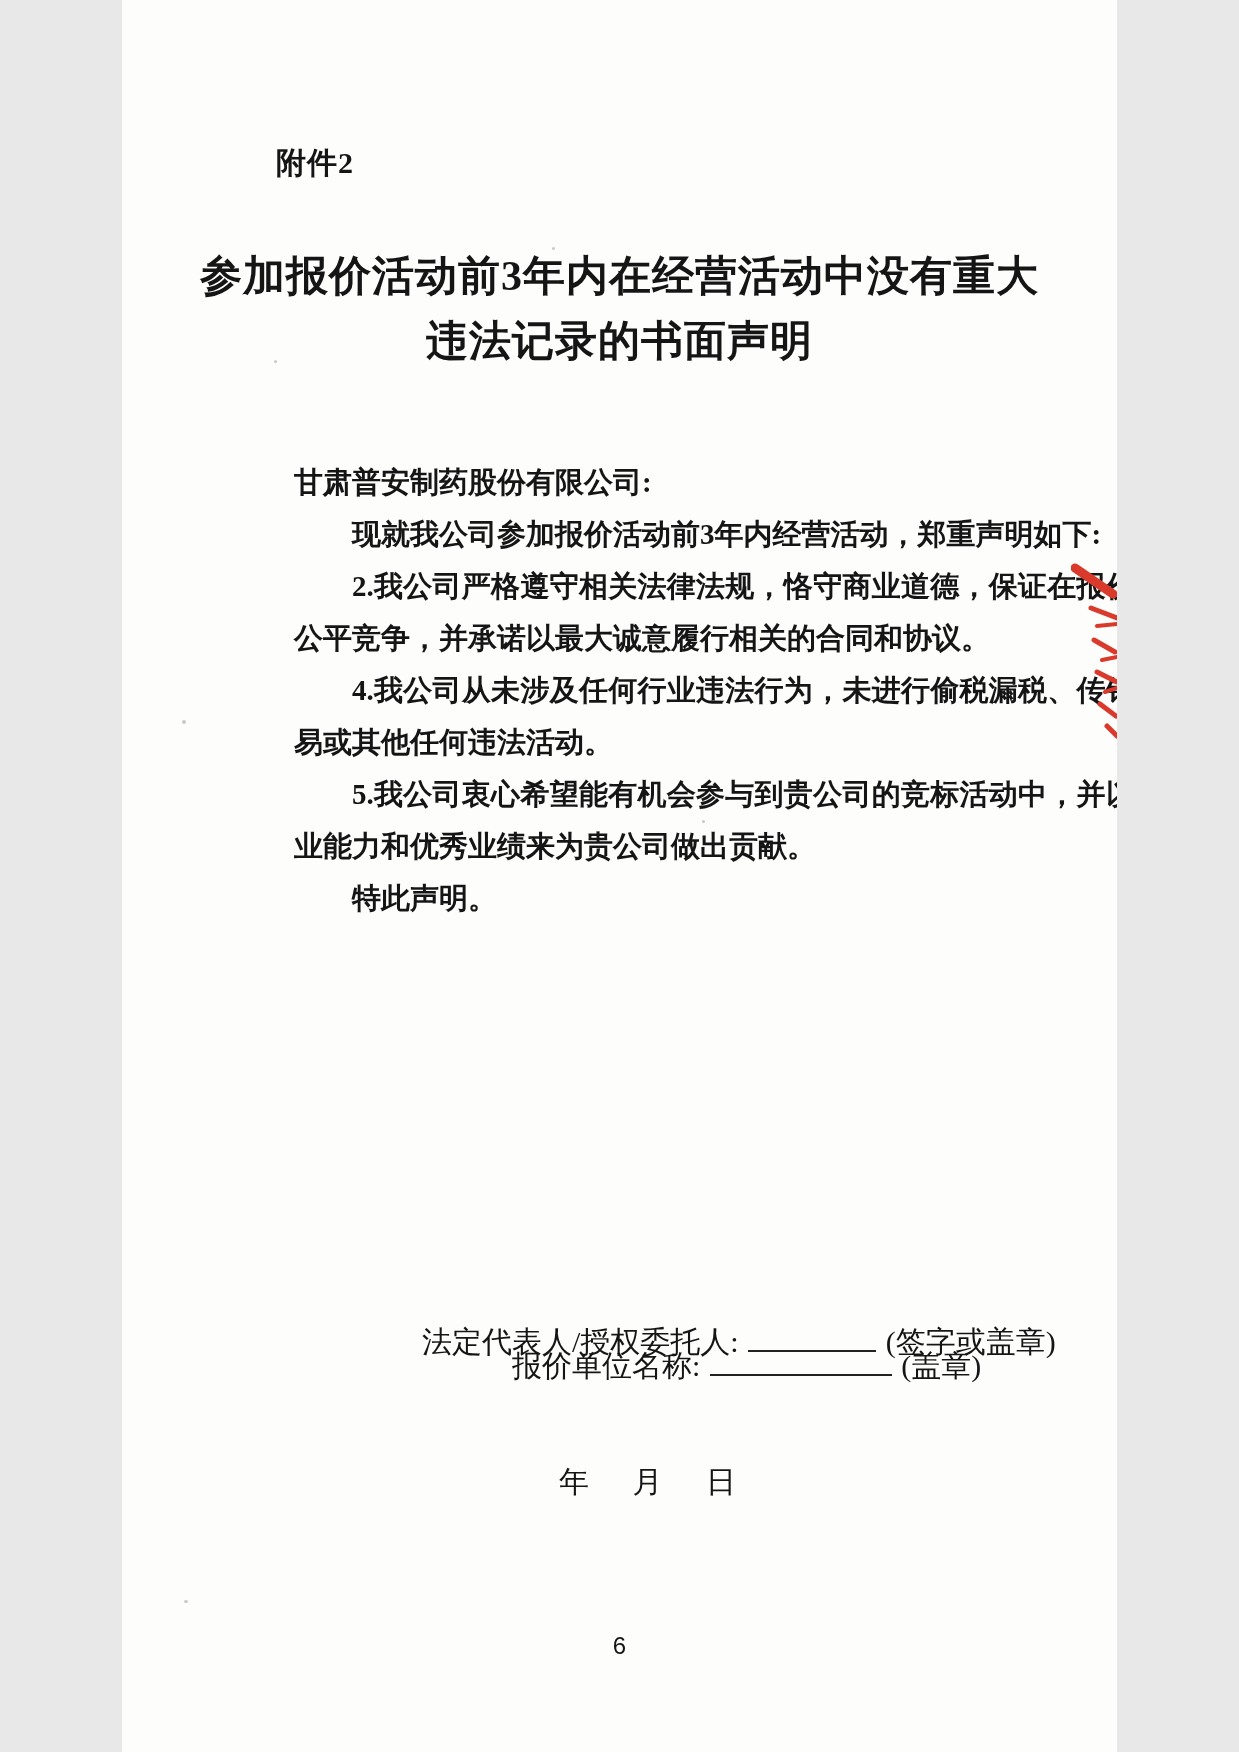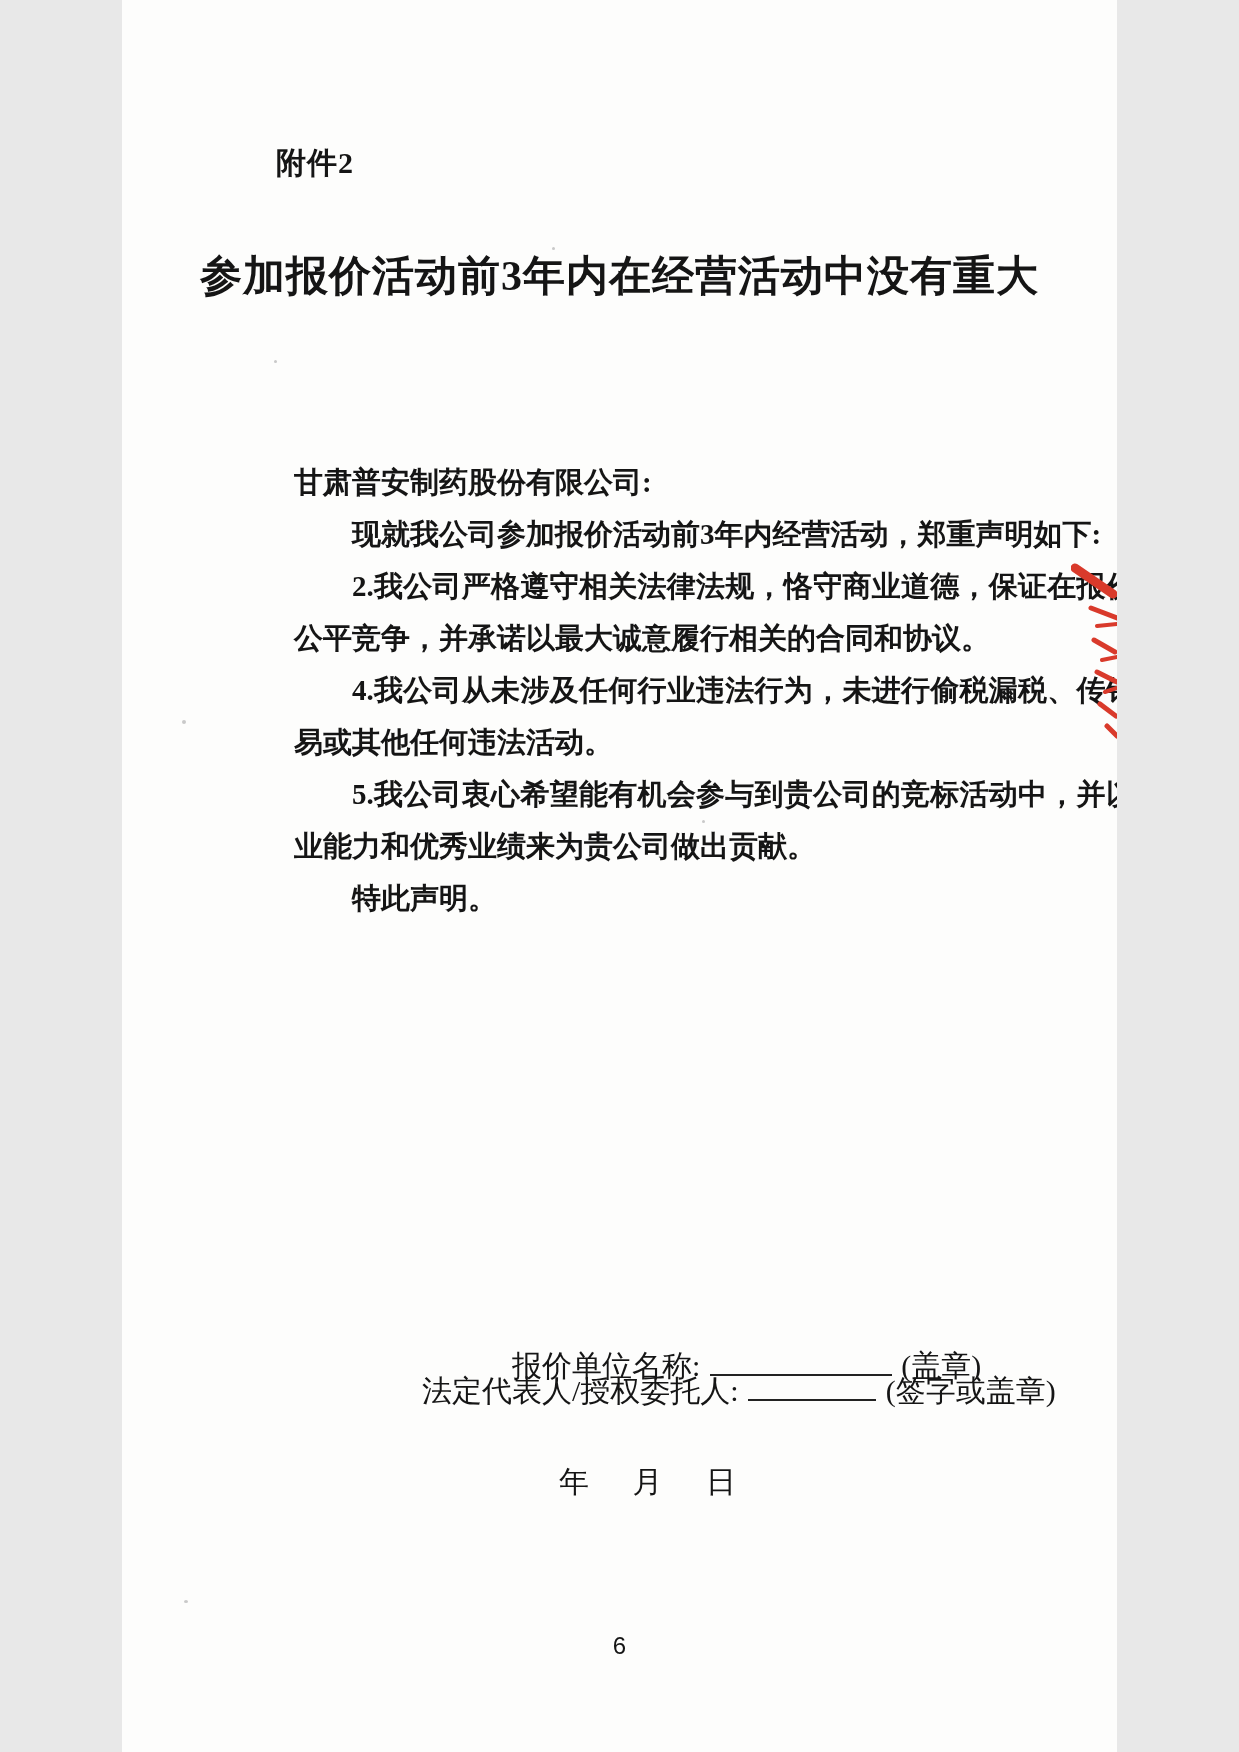--- a/index.html
+++ b/index.html
@@ -26,21 +26,21 @@
   }
   .content {
     position:absolute; left:172px; top:456px; width:958px;
     font-size:29px; line-height:52px;
     text-align:justify;
   }
   .content p { margin:0;font-weight:bold; }
   .content p.indent { text-indent:2em; }
 
   .sig-line1 { position:absolute; left:390px; top:1344px; font-size:30px; white-space:nowrap; }
-  .sig-line2 { position:absolute; left:300px; top:1369px; font-size:30px; white-space:nowrap; }
+  .sig-line2 { position:absolute; left:300px; top:1320px; font-size:30px; white-space:nowrap; }
   .sig-blank {
     display:inline-block; vertical-align:baseline;
     border-bottom:2px solid #222; height:30px;
     margin:0 2px;
   }
   .blank-long  { width:182px; }
   .blank-short { width:128px; }
   .sig-date { position:absolute; left:437px; top:1462px; font-size:30px; }
   .sig-date span { margin-right:36px; }
   .sig-date span:last-child { margin-right:0; }
@@ -58,20 +58,21 @@
 </style>
 </head>
 <body>
 
 <div class="page">
 
   <div class="attachment-label">附件2</div>
 
   <div class="doc-title">
     <div>参加报价活动前3年内在经营活动中没有重大</div>
+    <div>违法记录的书面声明</div>
   </div>
 
   <div class="content">
     <p>甘肃普安制药股份有限公司:</p>
     <p class="indent">现就我公司参加报价活动前3年内经营活动，郑重声明如下:</p>
     <p class="indent">2.我公司严格遵守相关法律法规，恪守商业道德，保证在报价活动中的公平竞争，并承诺以最大诚意履行相关的合同和协议。</p>
     <p class="indent">4.我公司从未涉及任何行业违法行为，未进行偷税漏税、传销、非法贸易或其他任何违法活动。</p>
     <p class="indent">5.我公司衷心希望能有机会参与到贵公司的竞标活动中，并以我们的专业能力和优秀业绩来为贵公司做出贡献。</p>
     <p class="indent">特此声明。</p>
   </div>

